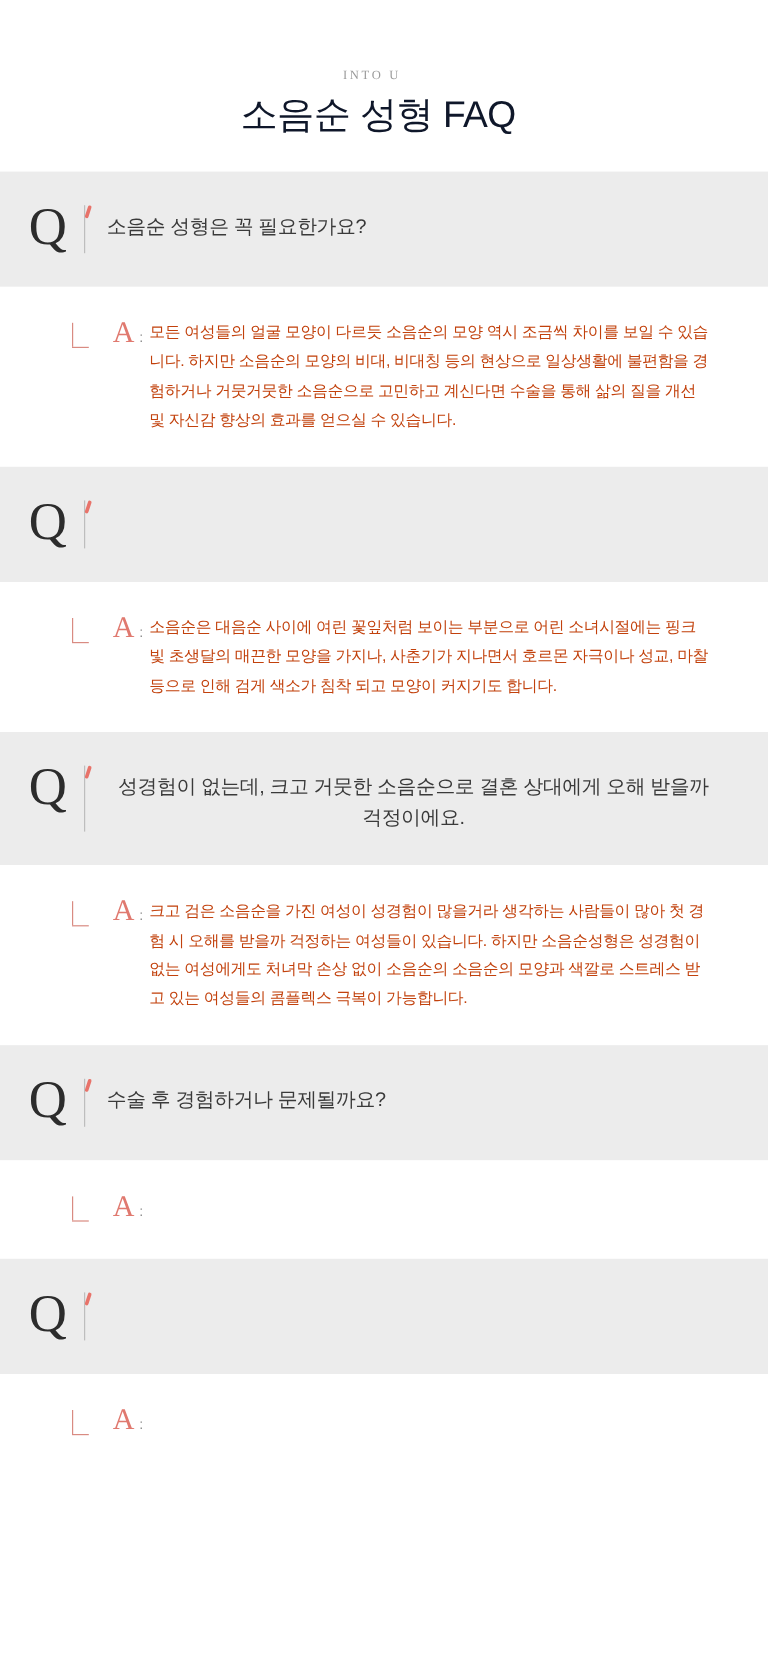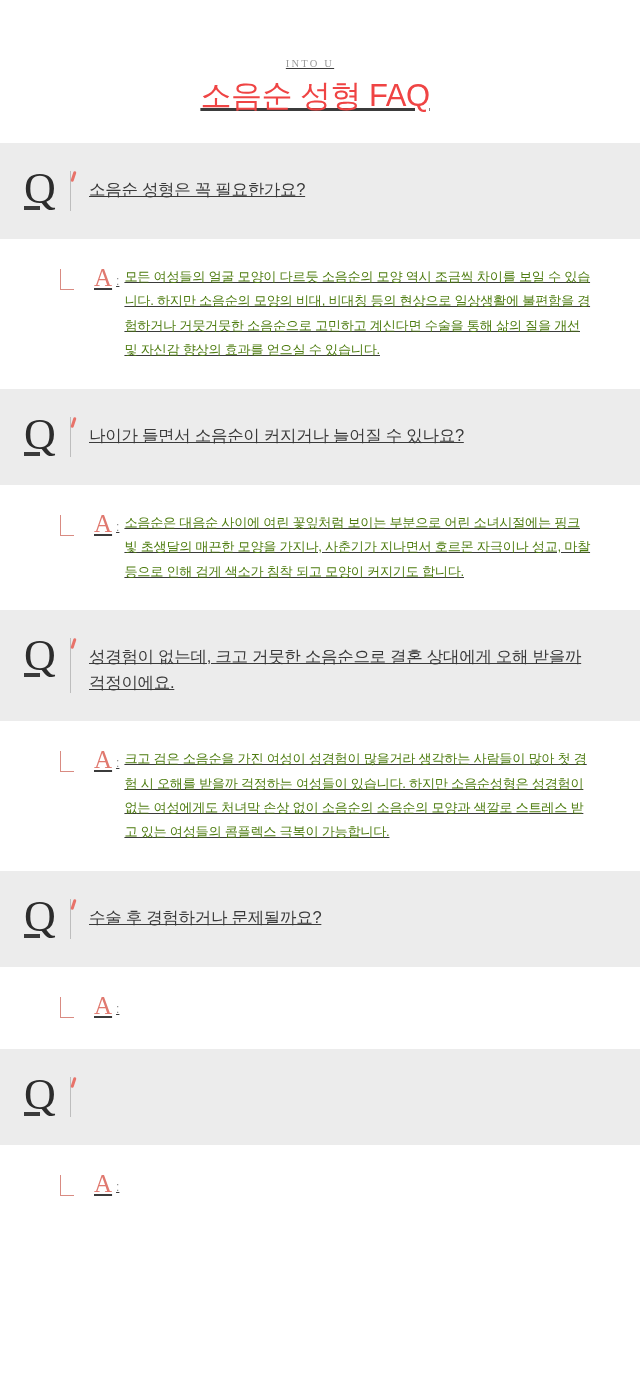--- a/index.html
+++ b/index.html
@@ -12,40 +12,39 @@
     width: 640px;
     min-height: 1382px;
     font-family: "Liberation Sans", sans-serif;
     color: #3b3b3b;
     -webkit-font-smoothing: antialiased;
   }
   .page {
     width: 620px;
     position: relative;
     background: #fff;
-    text-decoration: underline;
   }
 
   
   .header {
     padding: 58px 0 26px 0;
     text-align: center;
     background: #fff;
   }
   .header .eyebrow {
     font-size: 10.5px;
     letter-spacing: 2.2px;
     color: #9b9b9b;
     font-family: "Liberation Serif", serif;
     margin-bottom: 6px;
   }
   .header .title {
     font-size: 31px;
     letter-spacing: -0.5px;
-    color: #ef4444;
+    color: #0f172a;
     font-weight: 400;
     font-family: "Liberation Sans", sans-serif;
     padding-left: 10px;
   }
 
   
   .faq-item { width: 640px; }
 
   .question-band {
     background: #ececec;
@@ -88,20 +87,21 @@
     background: #bdbdbd;
     margin: 2px 18px 2px 2px;
     flex: 0 0 1px;
   }
   .q-text {
     font-size: 16.5px;
     line-height: 1.55;
     color: #3a3a3a;
     padding-top: 8px;
     letter-spacing: -0.3px;
+    text-align: center;
   }
 
   .answer-band {
     background: #ffffff;
     display: flex;
     align-items: flex-start;
     padding: 24px 44px 26px 60px;
   }
   .elbow {
     flex: 0 0 34px;
@@ -134,21 +134,21 @@
   }
   .a-colon {
     flex: 0 0 auto;
     font-size: 12px;
     color: #8c8c8c;
     margin: 11px 5px 0 2px;
   }
   .a-text {
     font-size: 13.2px;
     line-height: 1.85;
-    color: #4d7c0f;
+    color: #c2410c;
     letter-spacing: -0.3px;
     padding-top: 2px;
   }
 </style>
 </head>
 <body>
 
 <div class="page">
 
   <div class="header">
@@ -174,21 +174,20 @@
     </div>
   </div>
 
   <div class="faq-item">
     <div class="question-band">
       <div class="q-mark-wrap">
         <span class="q-mark">Q</span>
         <span class="q-tick"></span>
       </div>
       <div class="q-divider"></div>
-      <div class="q-text">나이가 들면서 소음순이 커지거나 늘어질 수 있나요?</div>
     </div>
     <div class="answer-band">
       <div class="elbow"></div>
       <div class="a-mark">A</div>
       <div class="a-colon">:</div>
       <div class="a-text">소음순은 대음순 사이에 여린 꽃잎처럼 보이는 부분으로 어린 소녀시절에는 핑크 빛 초생달의 매끈한 모양을 가지나, 사춘기가 지나면서 호르몬 자극이나 성교, 마찰 등으로 인해 검게 색소가 침착 되고 모양이 커지기도 합니다.</div>
     </div>
   </div>
 
   <div class="faq-item">

